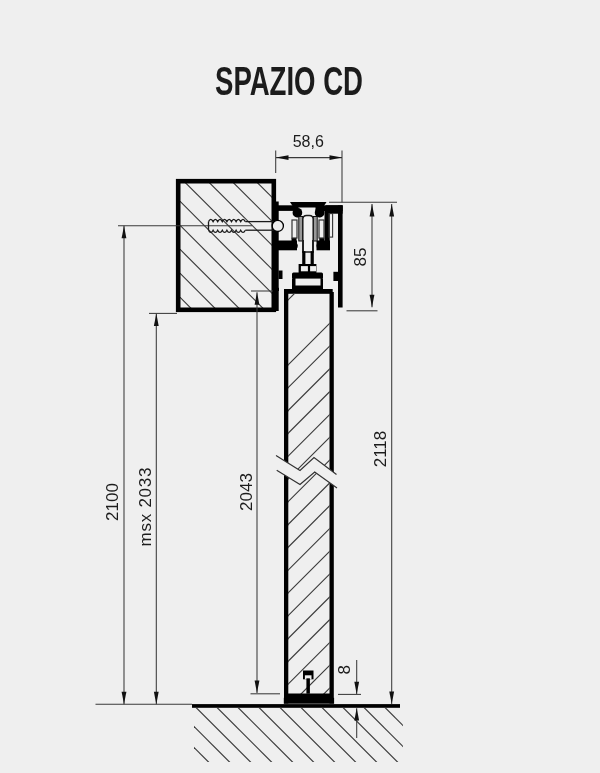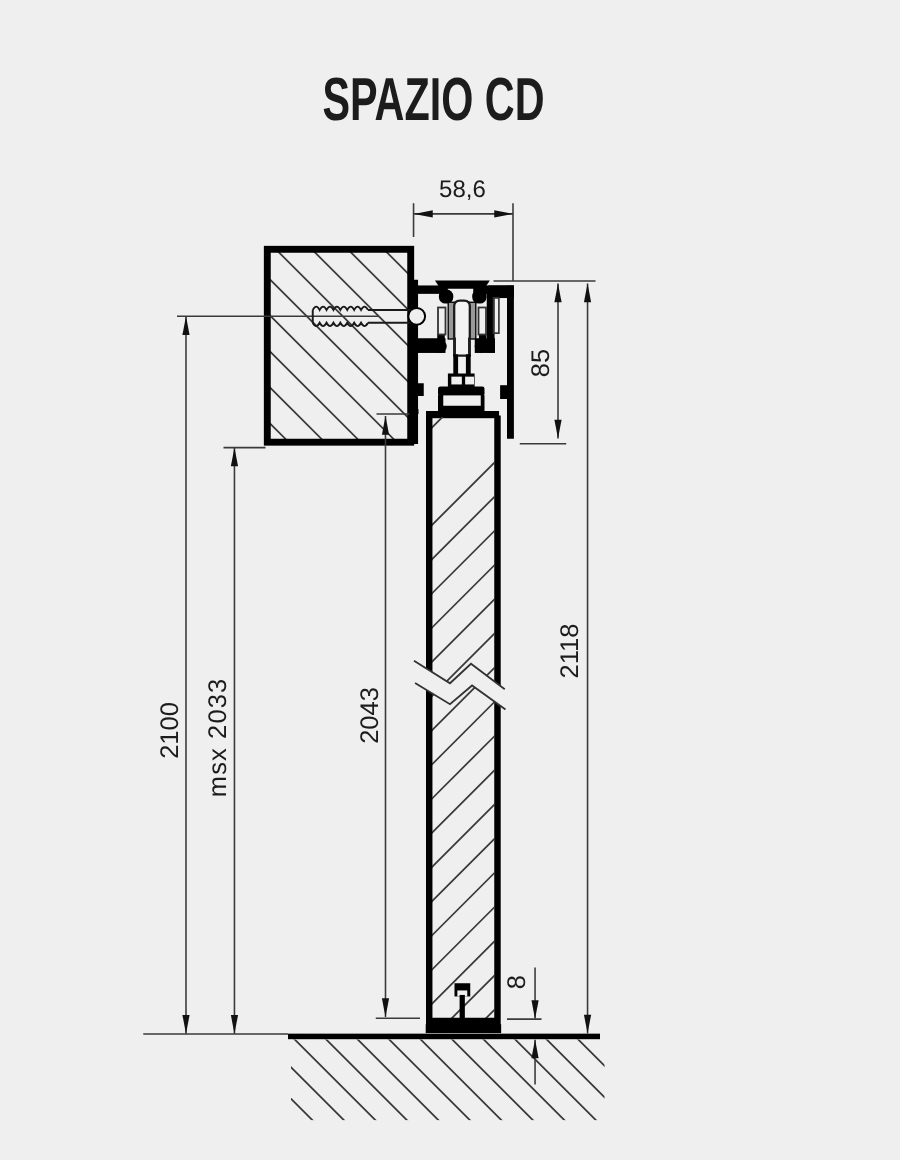--- a/index.html
+++ b/index.html
@@ -1,16 +1,16 @@
 <!DOCTYPE html>
 <html><head>
 <meta charset="utf-8">
 <style>
   html,body{margin:0;padding:0;background:#efefef;}
-  #page{position:relative;width:600px;height:747px;background:#efefef;overflow:hidden;}
+  #page{position:relative;width:600px;height:747px;background:#efefef;overflow:hidden;margin-top:15px;}
   svg{display:block;}
   text{font-family:"Liberation Sans",sans-serif;fill:#1c1c1c;}
 </style>
 </head>
 <body>
 <div id="page">
 <svg width="600" height="773" viewBox="0 0 600 773">
   <defs>
     <clipPath id="wallclip">
           <rect x="180" y="168" width="92" height="125"></rect>

